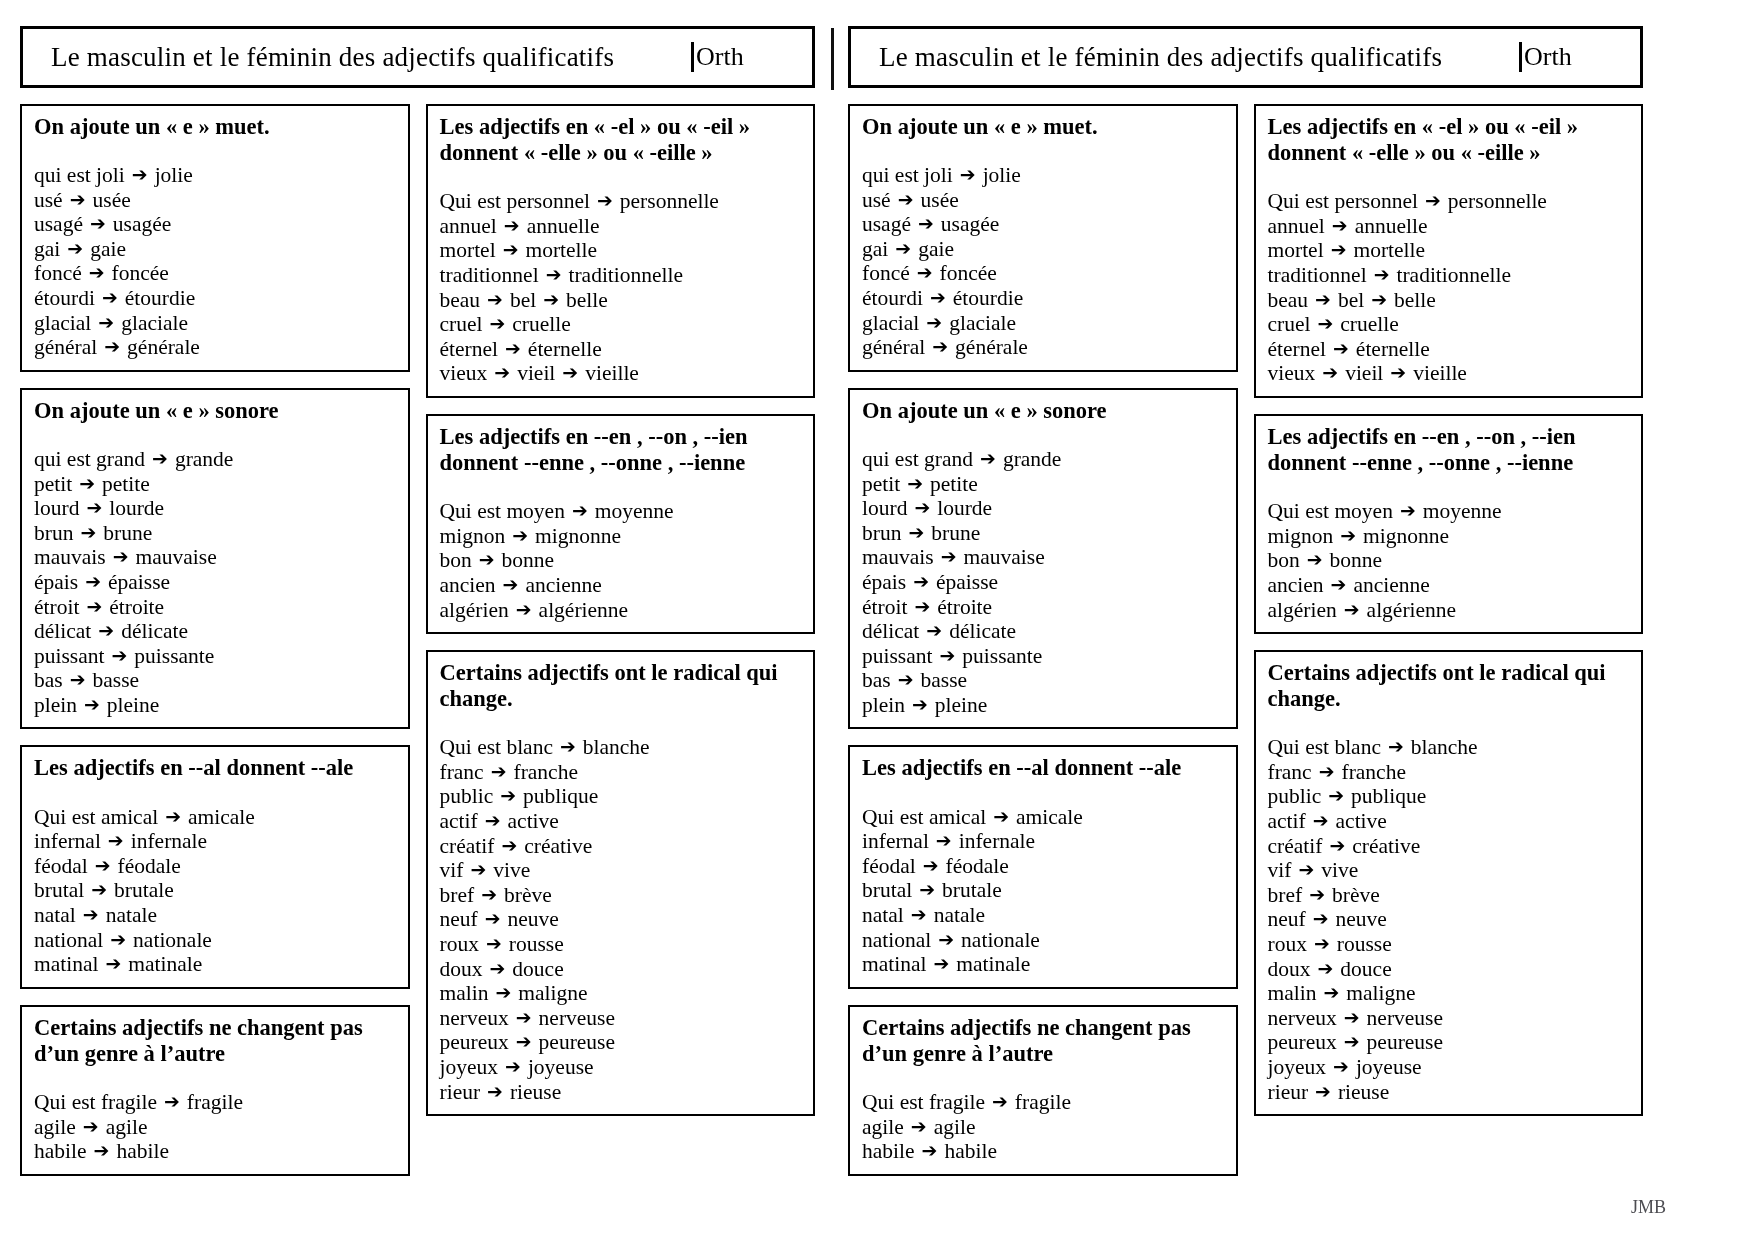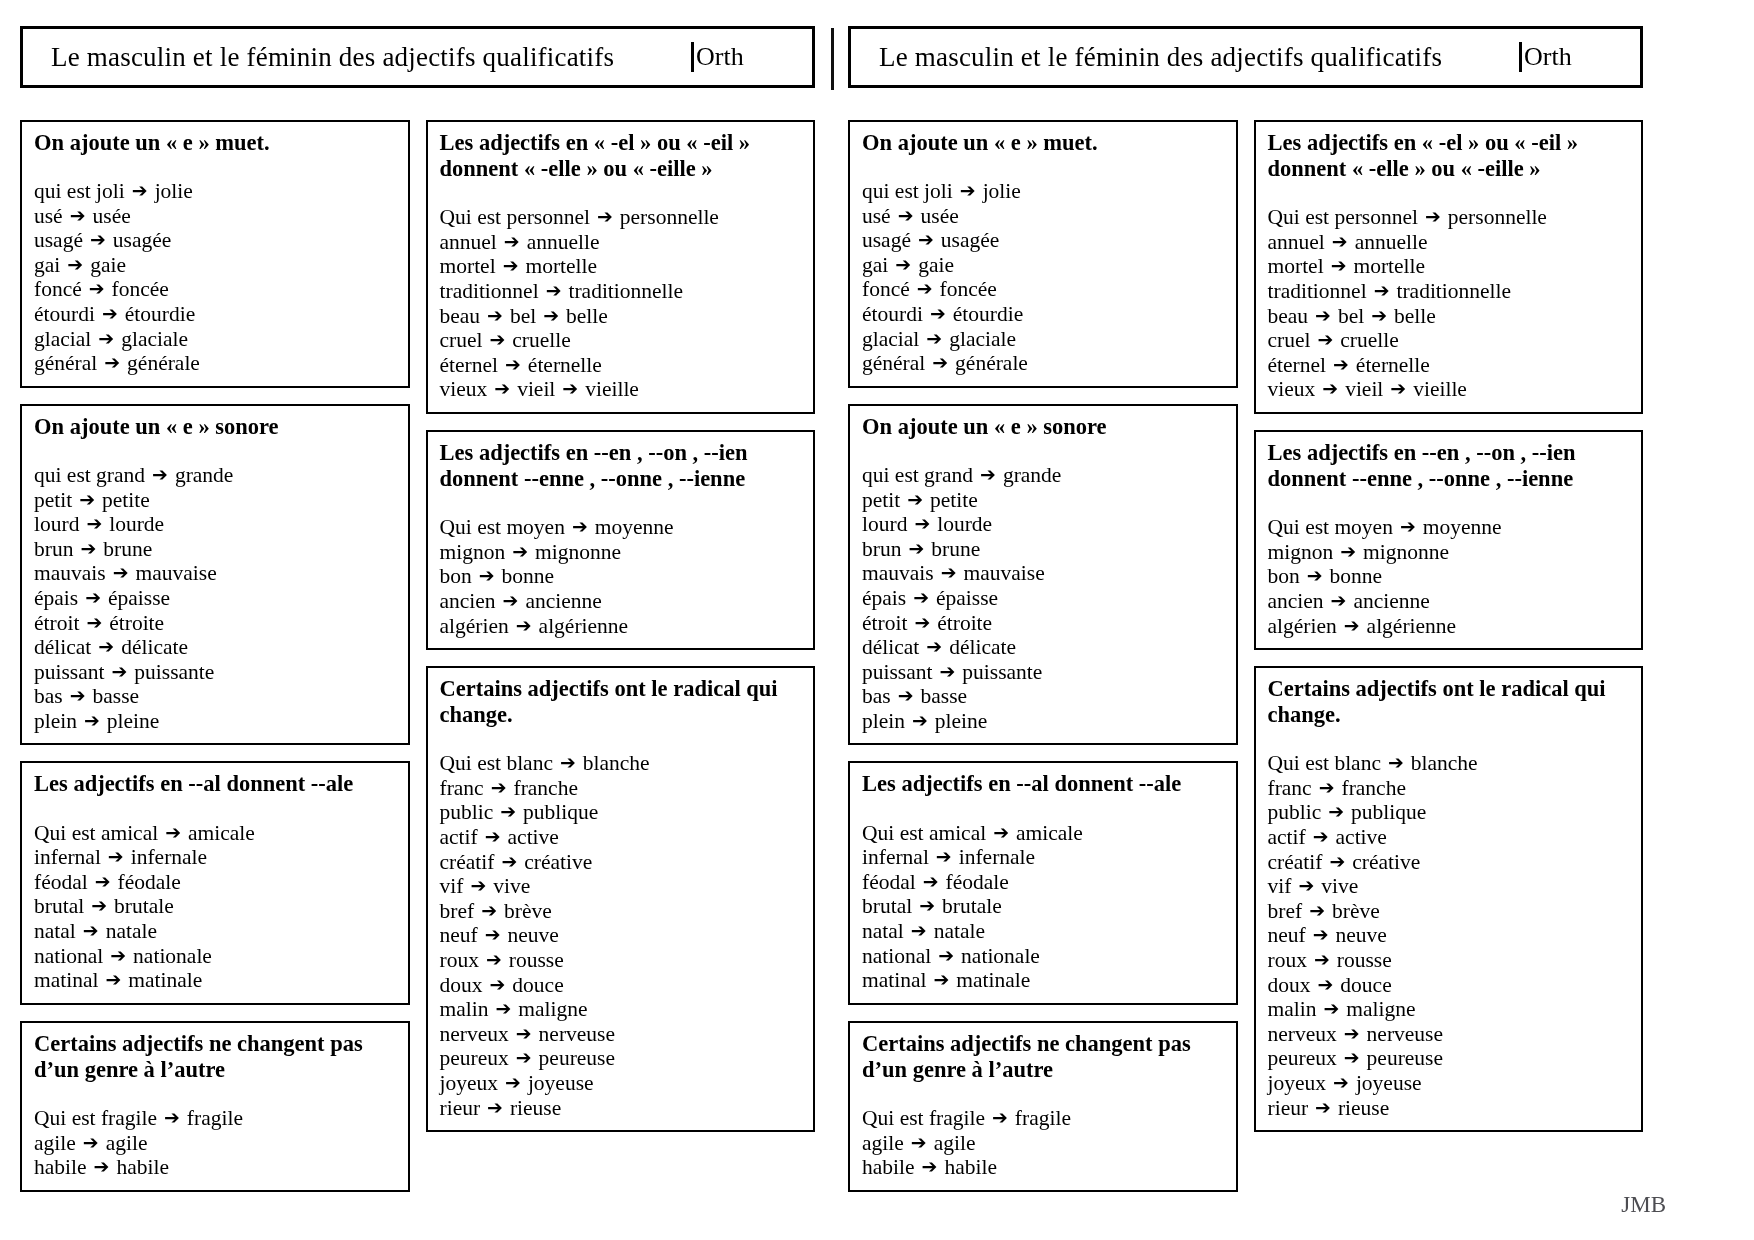--- a/index.html
+++ b/index.html
@@ -14,36 +14,36 @@
     border:3px solid #000;height:56px;display:flex;align-items:center;
   }
   .title-text{
     flex:1;display:flex;align-items:center;padding-left:28px;
     font-size:27px;letter-spacing:.2px;
   }
   .title-tag{
     width:116px;border-left:3px solid #000;display:flex;align-items:center;
     padding-left:2px;font-size:26px;
   }
-  .cols{display:flex;gap:16px;margin-top:32px;}
+  .cols{display:flex;gap:16px;margin-top:16px;}
   .col{width:391px;display:flex;flex-direction:column;}
   .rule-box{
     border:2px solid #000;padding:8px 10px 10px 12px;margin-bottom:16px;
     background:#fff;
   }
   .rule-heading{
     font-weight:bold;font-size:22.5px;line-height:1.16;margin-bottom:23px;
   }
   .rule-item{font-size:21.5px;line-height:24.6px;white-space:nowrap;}
   .arrow{
     font-family:"DejaVu Sans", sans-serif;font-size:.88em;
     margin:0 7px;position:relative;top:-1px;
   }
   .signature{
-    position:absolute;right:88px;bottom:22px;color:#4d4d52;font-size:23px;
+    position:absolute;right:88px;bottom:22px;color:#4d4d52;font-size:18px;
   }
 </style>
 </head>
 <body>
 
 <div class="page">
 
   <div class="half">
     <div class="title-box">
       <div class="title-text">Le masculin et le féminin des adjectifs qualificatifs</div>

